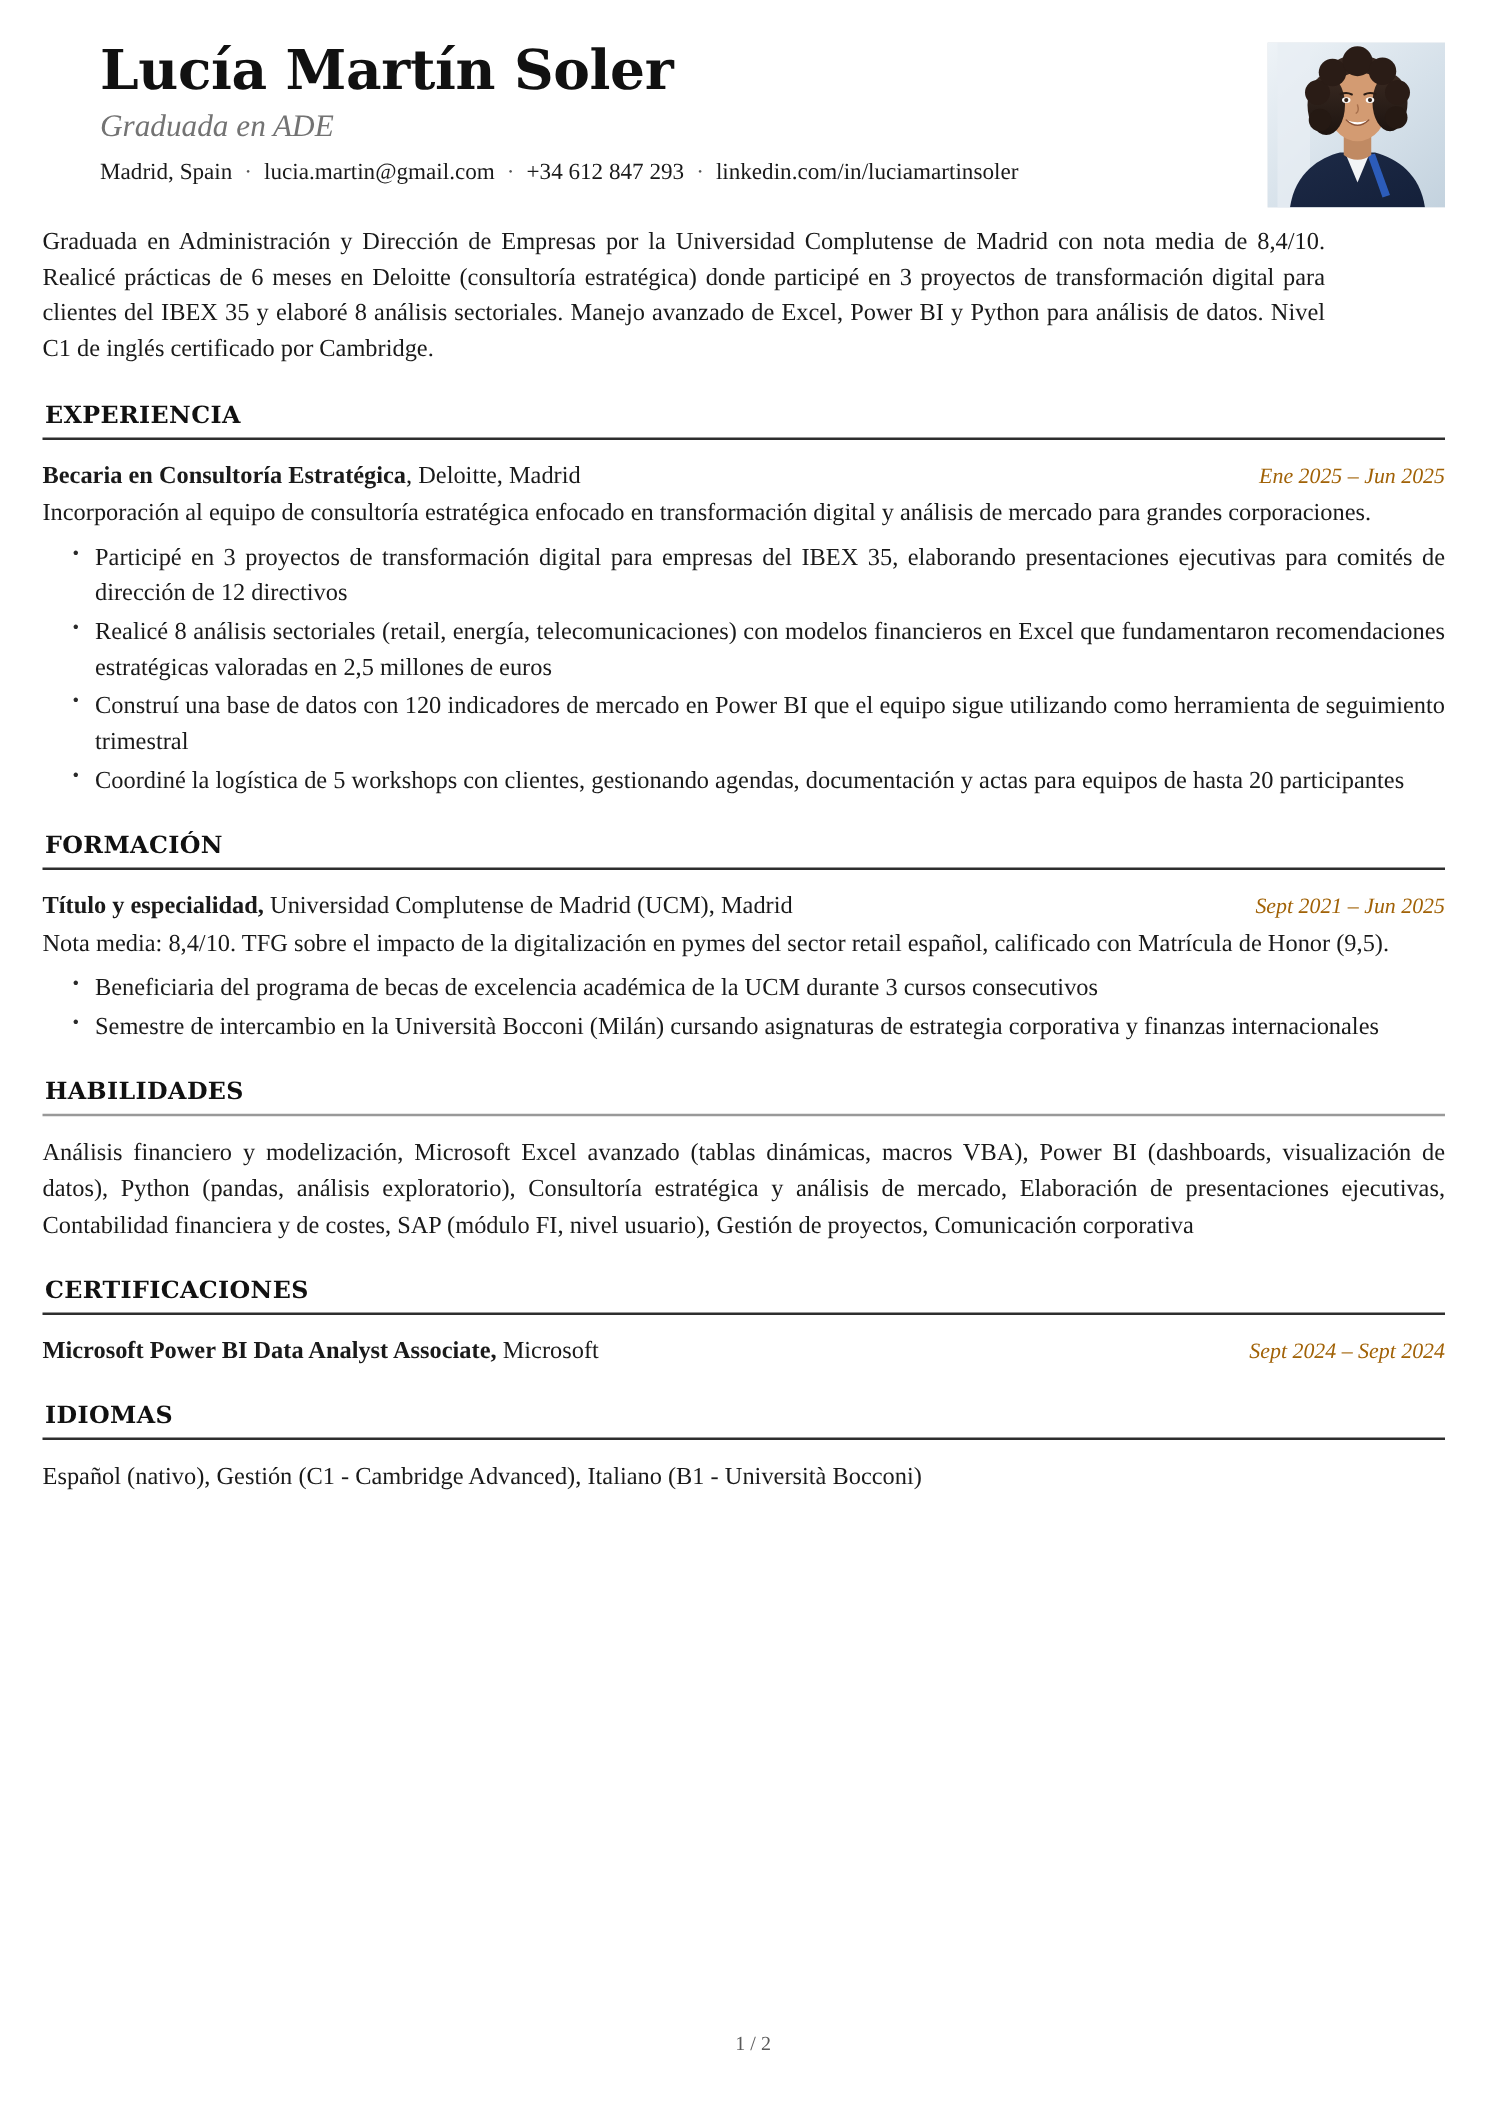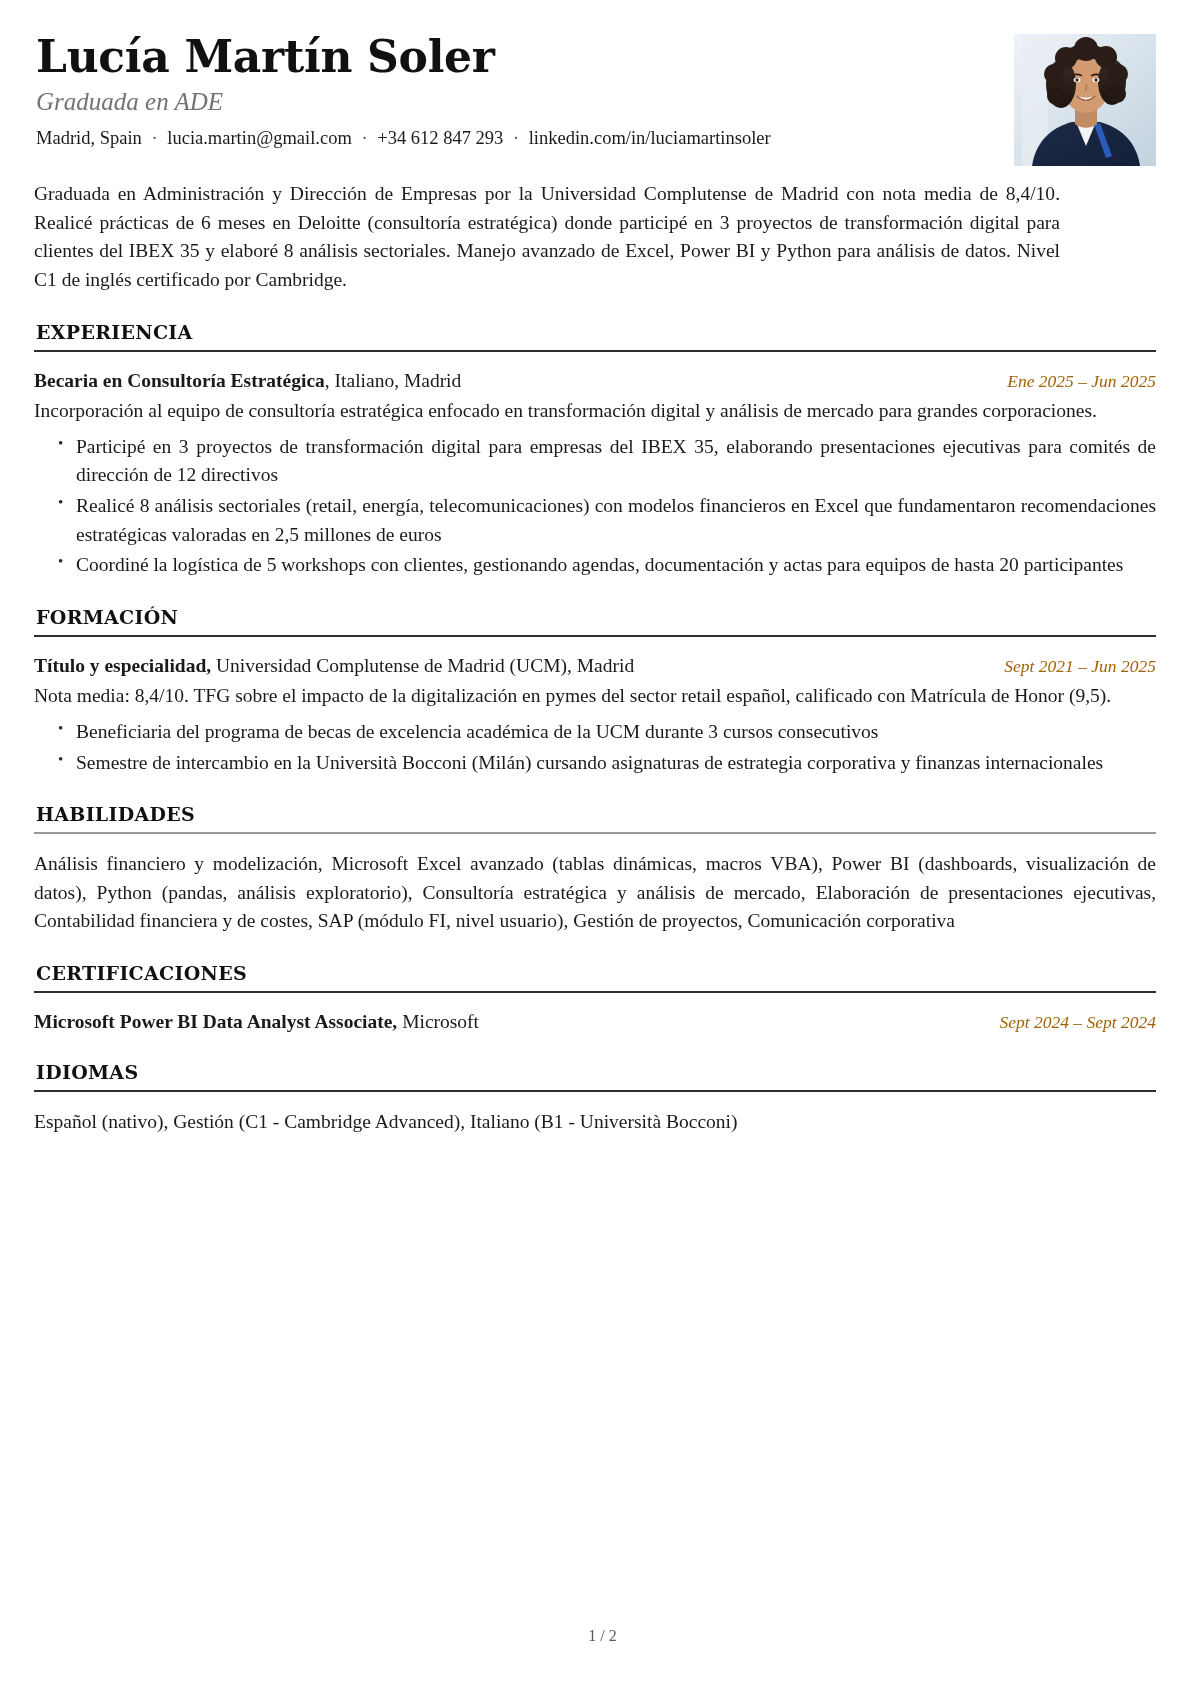--- a/index.html
+++ b/index.html
@@ -18,20 +18,21 @@
     position: relative;
     width: 1190px; height: 1683px;
     padding: 34px 34px 0 34px;
   }
 
   
   .header {
     display: flex;
     align-items: flex-start;
     justify-content: space-between;
+    margin-left: 44px;
   }
   .header-left { flex: 1 1 auto; min-width: 0; padding-left: 2px; }
   .name {
     font-family: "DejaVu Serif", "Liberation Serif", serif;
     font-weight: 700;
     font-size: 44px;
     line-height: 1.06;
     letter-spacing: -0.3px;
     margin: 0 0 6px 0;
     color: #111111;
@@ -230,27 +231,28 @@
   </div>
 
   <div class="summary"><span>Graduada en Administración y Dirección de Empresas por la Universidad Complutense de Madrid con nota media de </span><span class="bold">8,4/10</span><span>. Realicé </span><span class="bold">prácticas de 6 meses en Deloitte</span><span> (consultoría estratégica) donde participé en </span><span class="bold">3 proyectos de transformación digital</span><span> para clientes del IBEX 35 y elaboré </span><span class="bold">8 análisis sectoriales</span><span>. Manejo avanzado de Excel, Power BI y Python para análisis de datos. Nivel C1 de inglés certificado por Cambridge.</span></div>
 
   <div id="sections-root">
       <div class="section">
         <div class="section-title">EXPERIENCIA</div>
         <div class="rule"></div>
         <div class="entry">
           <div class="entry-head">
-            <div class="entry-title"><span class="t-bold">Becaria en Consultoría Estratégica</span><span>, Italiano, Madrid</span></div>
+            <div class="entry-title"><span class="t-bold">Becaria en Consultoría Estratégica</span><span>, Deloitte, Madrid</span></div>
             <div class="entry-date">Ene 2025 – Jun 2025</div>
           </div>
           <div class="entry-desc">Incorporación al equipo de consultoría estratégica enfocado en transformación digital y análisis de mercado para grandes corporaciones.</div>
           <ul class="bullets">
             <li><span>Participé en </span><span class="bold">3 proyectos de transformación digital</span><span> para empresas del IBEX 35, elaborando presentaciones ejecutivas para comités de dirección de </span><span class="bold">12 directivos</span></li>
             <li><span>Realicé </span><span class="bold">8 análisis sectoriales</span><span> (retail, energía, telecomunicaciones) con modelos financieros en Excel que fundamentaron recomendaciones estratégicas valoradas en </span><span class="bold">2,5 millones de euros</span></li>
+            <li><span>Construí una base de datos con </span><span class="bold">120 indicadores de mercado</span><span> en Power BI que el equipo sigue utilizando como herramienta de seguimiento trimestral</span></li>
             <li><span>Coordiné la logística de </span><span class="bold">5 workshops</span><span> con clientes, gestionando agendas, documentación y actas para equipos de hasta </span><span class="bold">20 participantes</span></li>
           </ul>
         </div>
       </div>
       <div class="section">
         <div class="section-title">FORMACIÓN</div>
         <div class="rule"></div>
         <div class="entry">
           <div class="entry-head">
             <div class="entry-title"><span class="t-bold">Título y especialidad,</span><span> Universidad Complutense de Madrid (UCM), Madrid</span></div>

